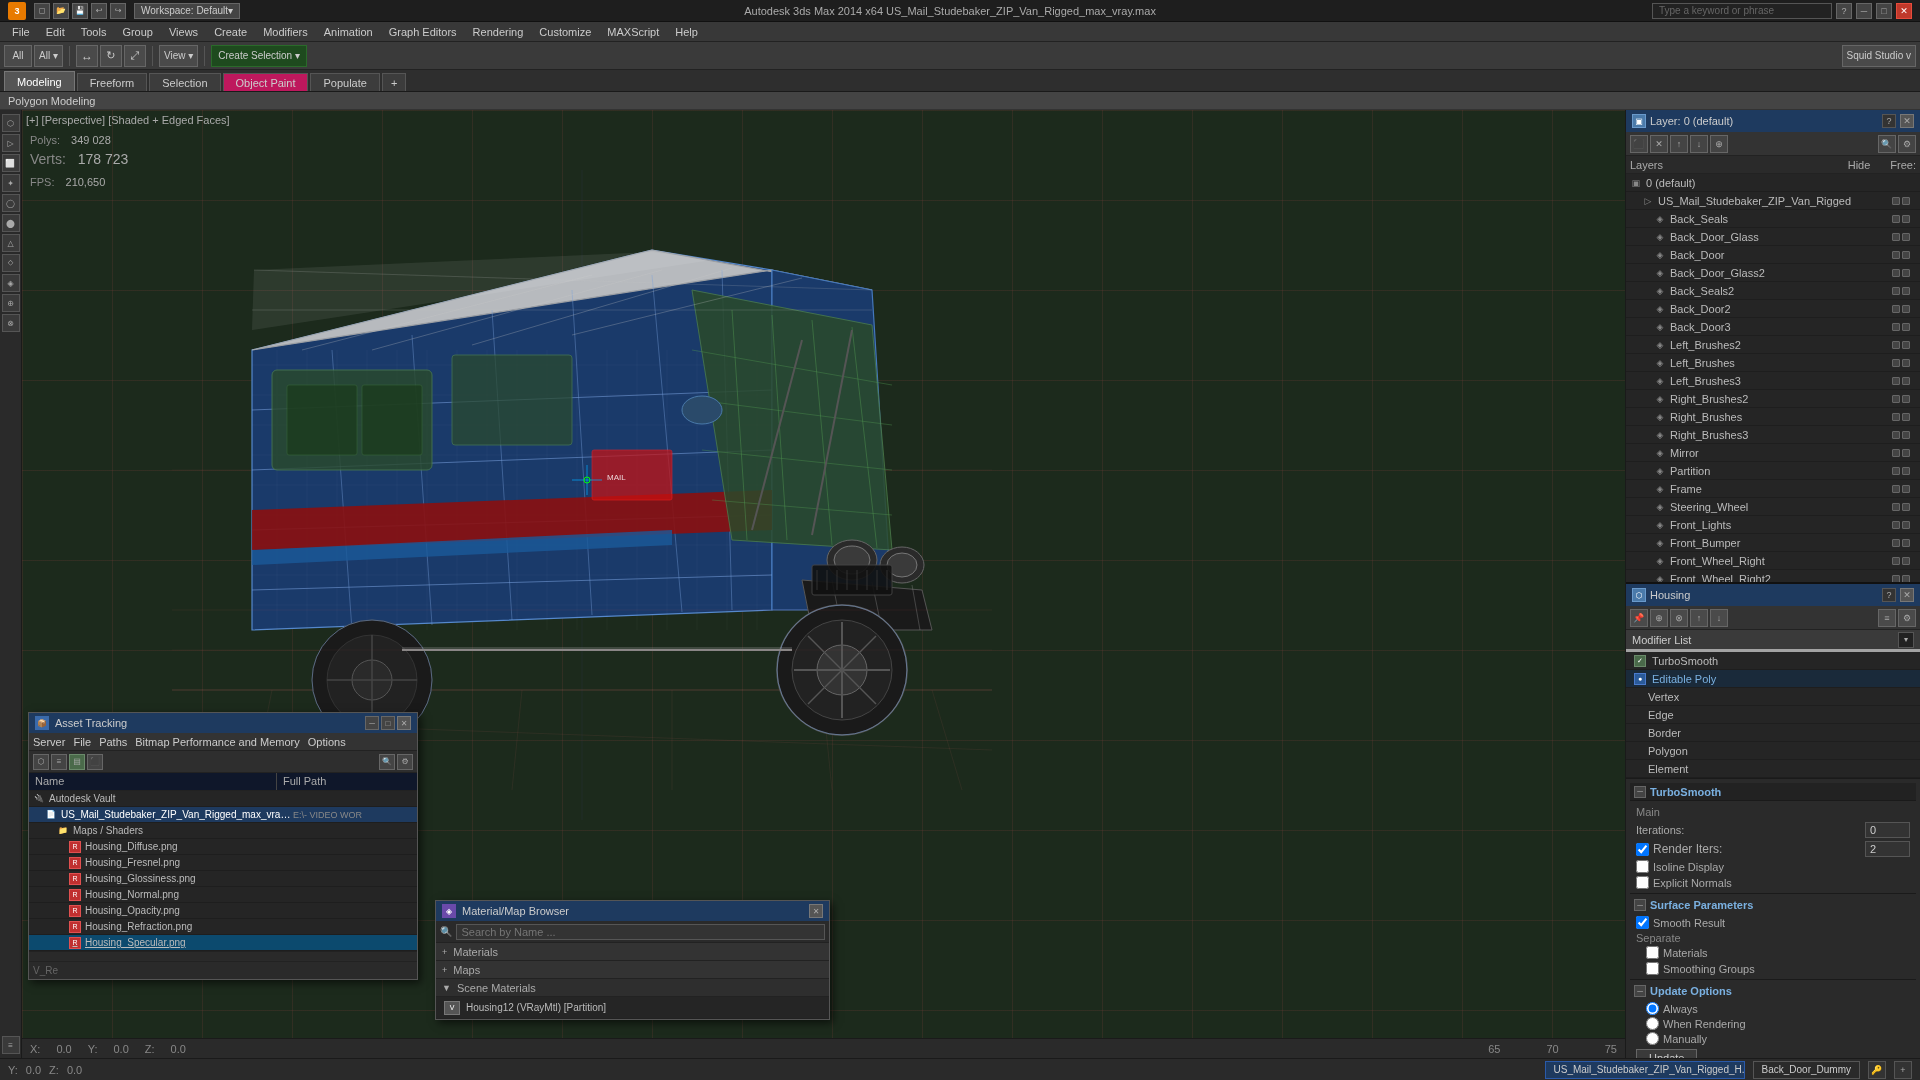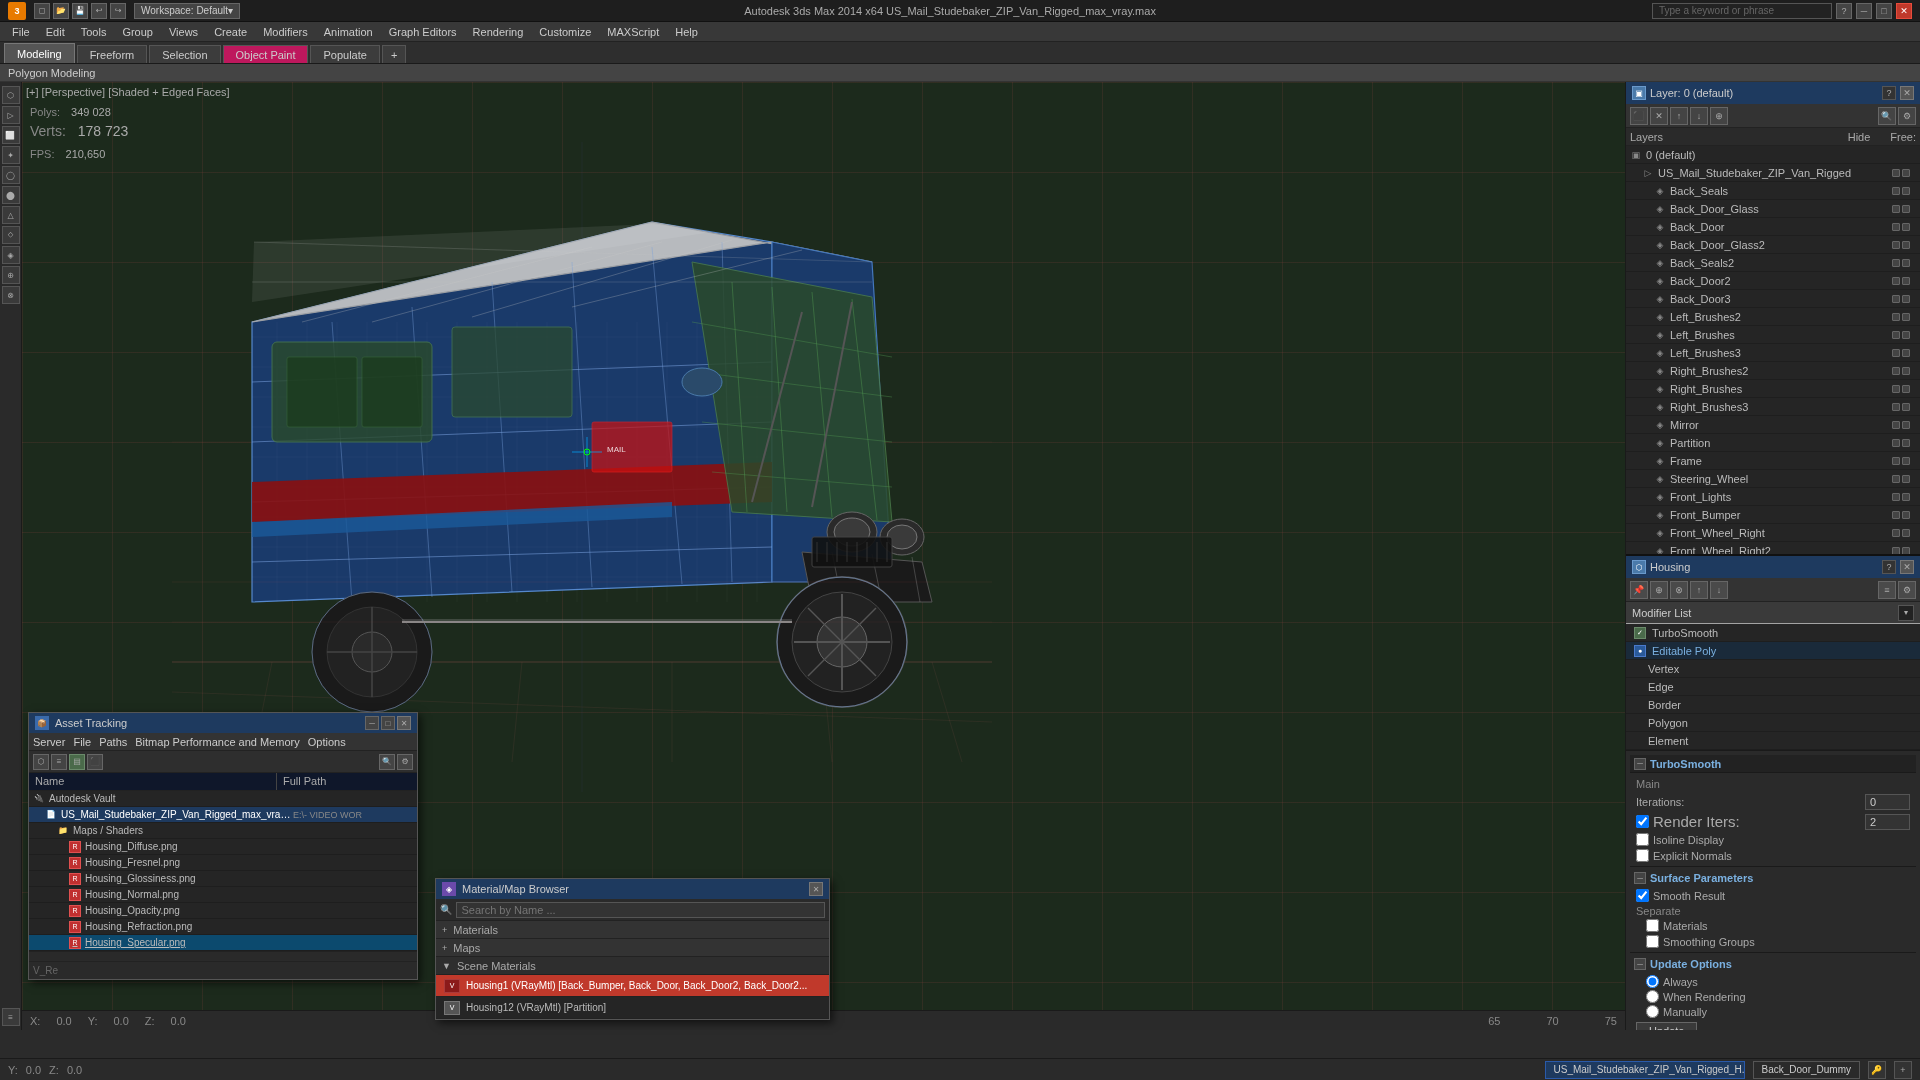--- a/index.html
+++ b/index.html
@@ -59,20 +59,34 @@
     <div style="padding:0 8px;font-size:11px;color:#ccc;height:20px;display:flex;align-items:center;cursor:pointer;">Create</div>
     <div style="padding:0 8px;font-size:11px;color:#ccc;height:20px;display:flex;align-items:center;cursor:pointer;">Modifiers</div>
     <div style="padding:0 8px;font-size:11px;color:#ccc;height:20px;display:flex;align-items:center;cursor:pointer;">Animation</div>
     <div style="padding:0 8px;font-size:11px;color:#ccc;height:16px;display:flex;align-items:center;cursor:pointer;">Graph Editors</div>
     <div style="padding:0 8px;font-size:11px;color:#ccc;height:20px;display:flex;align-items:center;cursor:pointer;">Rendering</div>
     <div style="padding:0 8px;font-size:11px;color:#ccc;height:20px;display:flex;align-items:center;cursor:pointer;">Customize</div>
     <div style="padding:0 8px;font-size:11px;color:#ccc;height:20px;display:flex;align-items:center;cursor:pointer;">MAXScript</div>
     <div style="padding:0 8px;font-size:11px;color:#ccc;height:20px;display:flex;align-items:center;cursor:pointer;">Help</div>
   </div>
 
+  <div style="height:28px;background:#3a3a3a;border-bottom:1px solid #222;display:flex;align-items:center;padding:0 4px;gap:2px;">
+    <div style="height:22px;min-width:28px;background:#4a4a4a;border:1px solid #666;display:flex;align-items:center;justify-content:center;font-size:10px;color:#ccc;cursor:pointer;padding:0 4px;">All</div>
+    <div style="height:22px;background:#4a4a4a;border:1px solid #666;display:flex;align-items:center;font-size:10px;color:#ccc;cursor:pointer;padding:0 4px;">All ▾</div>
+    <div style="width:1px;height:20px;background:#555;margin:0 4px;"></div>
+    <div style="height:22px;width:22px;background:#4a4a4a;border:1px solid #666;display:flex;align-items:center;justify-content:center;font-size:12px;color:#ccc;cursor:pointer;">↔</div>
+    <div style="height:22px;width:22px;background:#4a4a4a;border:1px solid #666;display:flex;align-items:center;justify-content:center;font-size:11px;color:#ccc;cursor:pointer;">↻</div>
+    <div style="height:22px;width:22px;background:#4a4a4a;border:1px solid #666;display:flex;align-items:center;justify-content:center;font-size:11px;color:#ccc;cursor:pointer;">⤢</div>
+    <div style="width:1px;height:20px;background:#555;margin:0 4px;"></div>
+    <div style="height:22px;background:#4a4a4a;border:1px solid #666;display:flex;align-items:center;font-size:10px;color:#ccc;cursor:pointer;padding:0 4px;">View ▾</div>
+    <div style="width:1px;height:20px;background:#555;margin:0 4px;"></div>
+    <div style="height:22px;background:#1e4a1e;border:1px solid #2a6a2a;display:flex;align-items:center;font-size:10px;color:#ccc;cursor:pointer;padding:0 6px;">Create Selection ▾</div>
+    <div style="flex:1;"></div>
+    <div style="height:22px;background:#4a4a4a;border:1px solid #666;display:flex;align-items:center;font-size:10px;color:#ccc;cursor:pointer;padding:0 4px;">Squid Studio v</div>
+  </div>
 
   <div style="height:22px;background:#2e2e2e;border-bottom:1px solid #1a1a1a;display:flex;align-items:flex-end;padding:0 4px;gap:2px;">
     <div style="height:20px;padding:0 12px;background:#555;border:1px solid #777;border-bottom:none;font-size:11px;color:#fff;display:flex;align-items:center;cursor:pointer;">Modeling</div>
     <div style="height:18px;padding:0 12px;background:#3c3c3c;border:1px solid #555;border-bottom:none;font-size:11px;color:#ccc;display:flex;align-items:center;cursor:pointer;">Freeform</div>
     <div style="height:18px;padding:0 12px;background:#3c3c3c;border:1px solid #555;border-bottom:none;font-size:11px;color:#ccc;display:flex;align-items:center;cursor:pointer;">Selection</div>
     <div style="height:18px;padding:0 12px;background:#be185d;border:1px solid #555;border-bottom:none;font-size:11px;color:#ccc;display:flex;align-items:center;cursor:pointer;">Object Paint</div>
     <div style="height:18px;padding:0 12px;background:#3c3c3c;border:1px solid #555;border-bottom:none;font-size:11px;color:#ccc;display:flex;align-items:center;cursor:pointer;">Populate</div>
     <div style="height:18px;padding:0 8px;background:#3c3c3c;border:1px solid #555;border-bottom:none;font-size:11px;color:#ccc;display:flex;align-items:center;cursor:pointer;">+</div>
   </div>
 
@@ -516,21 +530,21 @@
           <div style="width:18px;height:18px;background:#4a4a4a;border:1px solid #666;display:flex;align-items:center;justify-content:center;font-size:9px;color:#aaa;cursor:pointer;">📌</div>
           <div style="width:18px;height:18px;background:#4a4a4a;border:1px solid #666;display:flex;align-items:center;justify-content:center;font-size:9px;color:#aaa;cursor:pointer;">⊕</div>
           <div style="width:18px;height:18px;background:#4a4a4a;border:1px solid #666;display:flex;align-items:center;justify-content:center;font-size:9px;color:#aaa;cursor:pointer;">⊗</div>
           <div style="width:18px;height:18px;background:#4a4a4a;border:1px solid #666;display:flex;align-items:center;justify-content:center;font-size:9px;color:#aaa;cursor:pointer;">↑</div>
           <div style="width:18px;height:18px;background:#4a4a4a;border:1px solid #666;display:flex;align-items:center;justify-content:center;font-size:9px;color:#aaa;cursor:pointer;">↓</div>
           <div style="flex:1;"></div>
           <div style="width:18px;height:18px;background:#4a4a4a;border:1px solid #666;display:flex;align-items:center;justify-content:center;font-size:9px;color:#aaa;cursor:pointer;">≡</div>
           <div style="width:18px;height:18px;background:#4a4a4a;border:1px solid #666;display:flex;align-items:center;justify-content:center;font-size:9px;color:#aaa;cursor:pointer;">⚙</div>
         </div>
 
-        <div style="height:22px;display:flex;align-items:center;background:#3a3a3a;border-bottom:1px solid #a3a3a3;padding:0 6px;cursor:pointer;gap:4px;">
+        <div style="height:22px;display:flex;align-items:center;background:#3a3a3a;border-bottom:3px solid #a3a3a3;padding:0 6px;cursor:pointer;gap:4px;">
           <span style="font-size:11px;color:#ccc;flex:1;">Modifier List</span>
           <div style="width:16px;height:16px;background:#222;border:1px solid #555;display:flex;align-items:center;justify-content:center;font-size:8px;color:#aaa;cursor:pointer;">▾</div>
         </div>
 
         <div style="background:#252525;border-bottom:1px solid #1a1a1a;">
           <div style="display:flex;align-items:center;height:18px;padding:0 8px;font-size:11px;color:#bbb;cursor:pointer;border-bottom:1px solid #1e1e1e;">
             <div style="width:12px;height:12px;background:#4a6a4a;border:1px solid #6a8a6a;margin-right:6px;display:flex;align-items:center;justify-content:center;font-size:7px;color:#fff;">✓</div>
             <span>TurboSmooth</span>
           </div>
           <div style="display:flex;align-items:center;height:18px;padding:0 8px;font-size:11px;color:#7ab0e0;cursor:pointer;border-bottom:1px solid #1e1e1e;background:#1a2a3a;">
@@ -563,21 +577,21 @@
 
           <div style="font-size:11px;color:#888;padding:2px 6px;margin-bottom:2px;">Main</div>
 
           <div style="display:flex;align-items:center;margin-bottom:3px;padding:0 6px;">
             <span style="font-size:11px;color:#aaa;flex:1;">Iterations:</span>
             <input type="text" style="width: 45px; height: 16px; background: rgb(51, 51, 51); border: 1px solid rgb(85, 85, 85); color: rgb(204, 204, 204); font-size: 11px; padding: 0px 4px;" value="0">
           </div>
 
           <div style="display:flex;align-items:center;margin-bottom:3px;padding:0 6px;">
             <input type="checkbox" style="margin-right: 4px;" checked="">
-            <span style="font-size:15px;color:#aaa;flex:1;">Render Iters:</span>
+            <span style="font-size:12px;color:#aaa;flex:1;">Render Iters:</span>
             <input type="text" style="width: 45px; height: 16px; background: rgb(51, 51, 51); border: 1px solid rgb(85, 85, 85); color: rgb(204, 204, 204); font-size: 11px; padding: 0px 4px;" value="2">
           </div>
 
           <div style="display:flex;align-items:center;margin-bottom:3px;padding:0 6px;">
             <input type="checkbox" style="margin-right: 4px;">
             <span style="font-size:11px;color:#aaa;">Isoline Display</span>
           </div>
 
           <div style="display:flex;align-items:center;margin-bottom:4px;padding:0 6px;">
             <input type="checkbox" style="margin-right: 4px;">
@@ -780,24 +794,20 @@
         <span style="font-size:11px;color:#aaa;">Maps</span>
       </div>
     </div>
 
     <div style="background:#2a2a2a;">
       <div style="display:flex;align-items:center;height:18px;padding:0 6px;background:#2e2e2e;border-bottom:1px solid #222;cursor:pointer;">
         <span style="margin-right:6px;font-size:9px;color:#aaa;">▼</span>
         <span style="font-size:11px;color:#aaa;">Scene Materials</span>
       </div>
 
-      <div style="display:flex;align-items:center;height:22px;padding:0 8px;font-size:11px;color:#fff;background:#c0392b;cursor:pointer;border-bottom:1px solid #222;">
-        <div style="width:16px;height:14px;background:#8b1a1a;border:1px solid #aa3a3a;margin-right:6px;display:flex;align-items:center;justify-content:center;font-size:7px;color:#fff;">V</div>
-        <span style="font-size:10px;">Housing1 (VRayMtl) [Back_Bumper, Back_Door, Back_Door2, Back_Door2...</span>
-      </div>
       <div style="display:flex;align-items:center;height:22px;padding:0 8px;font-size:11px;color:#bbb;background:#252525;cursor:pointer;border-bottom:1px solid #222;">
         <div style="width:16px;height:14px;background:#555;border:1px solid #777;margin-right:6px;display:flex;align-items:center;justify-content:center;font-size:7px;color:#fff;">V</div>
         <span style="font-size:10px;">Housing12 (VRayMtl) [Partition]</span>
       </div>
     </div>
   </div>
 
 </div>
 
 </body></html>

